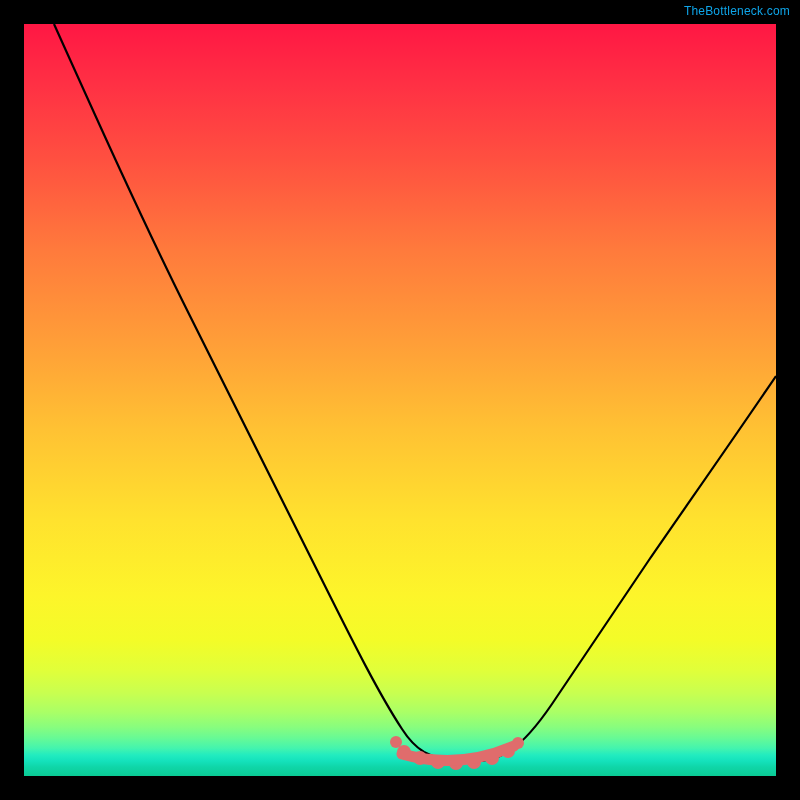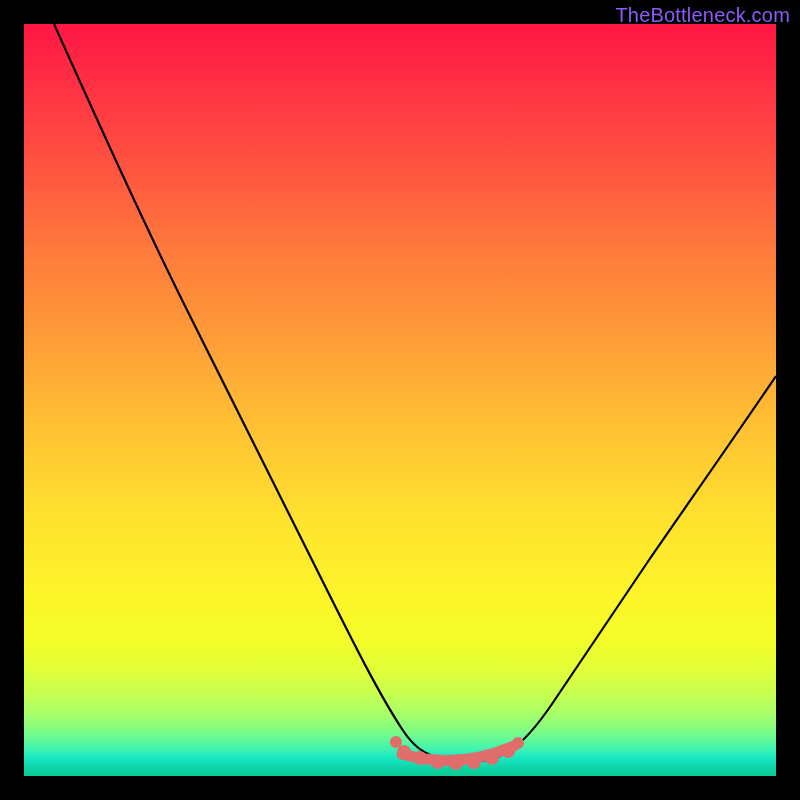--- a/index.html
+++ b/index.html
@@ -55,22 +55,22 @@
     position: absolute;
     left: 0; top: 0;
     width: 100%;
     height: 100%;
   }
   .watermark {
     position: absolute;
     top: 4px;
     right: 10px;
     font-family: Arial, Helvetica, sans-serif;
-    font-size: 20px;
-    color: #8b5cf6;
+    font-size: 12px;
+    color: #0ea5e9;
     letter-spacing: 0.2px;
     user-select: none;
   }
 </style>
 </head>
 <body>
 
 <div class="outer">
   <div class="plot-wrap">
     <div class="gradient"></div>

